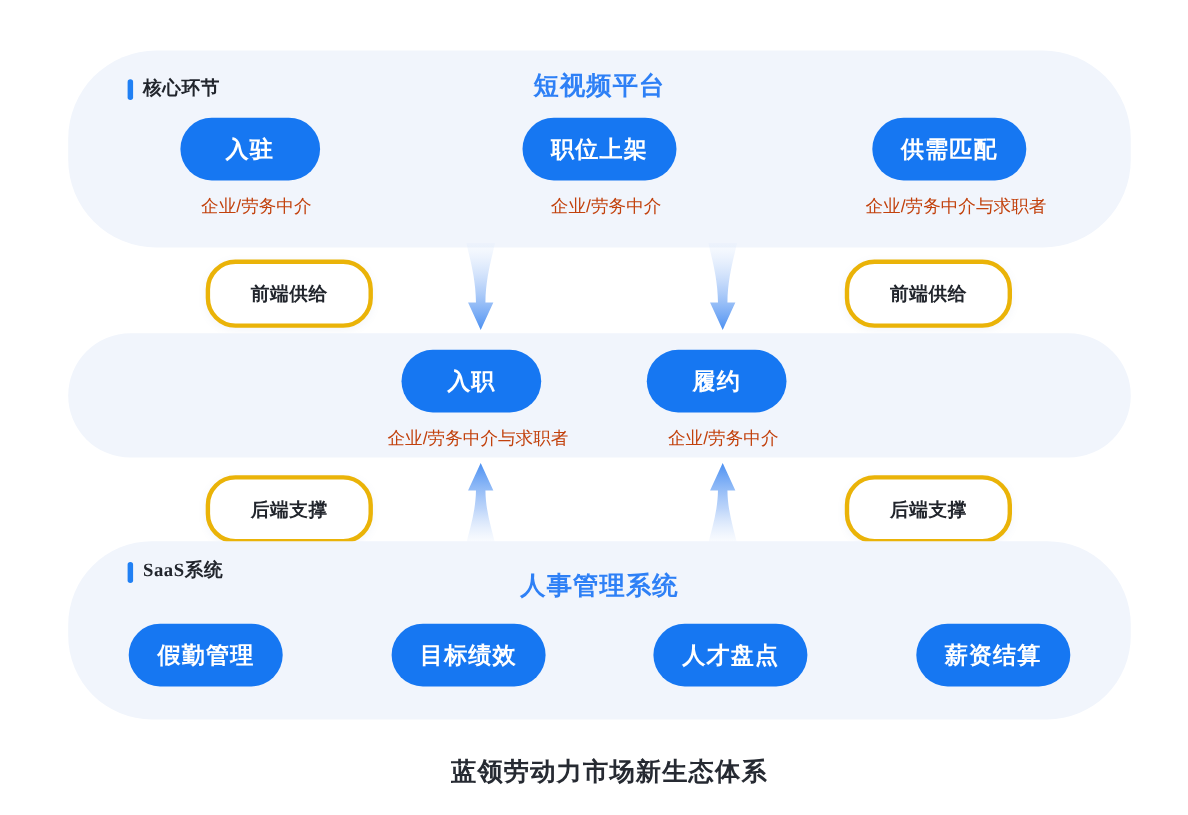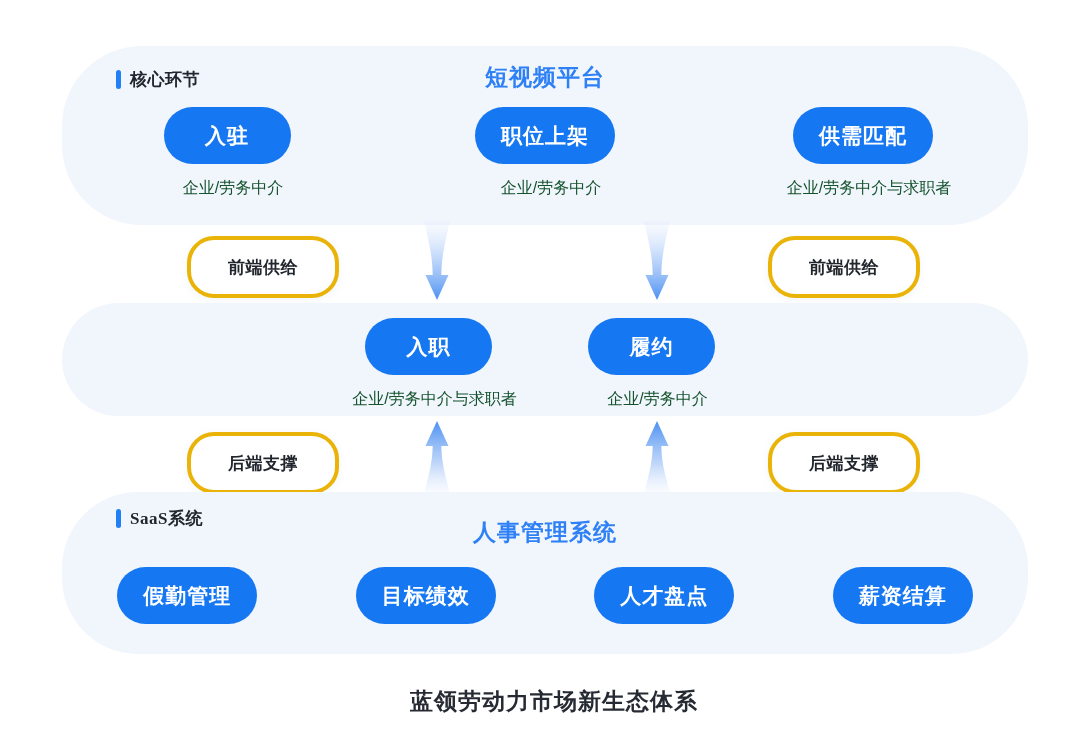--- a/index.html
+++ b/index.html
@@ -18,21 +18,21 @@
     background: #f1f5fc;
   }
   .panel.top    { top: 46px;  height: 179px; border-radius: 80px; }
   .panel.mid    { top: 303px; height: 113px; border-radius: 57px; }
   .panel.bottom { top: 492px; height: 162px; border-radius: 76px; font-family: Liberation Serif, serif; }
 
   .panel-label {
     position: absolute;
     left: 18px;
     display: flex;
-    align-items: center;
+    align-items: flex-end;
     gap: 9px;
     padding-left: 36px;
   }
   .panel.top    .panel-label { top: 22px; }
   .panel.bottom .panel-label { top: 15px; }
   .label-bar {
     width: 5px; height: 19px;
     border-radius: 2.5px;
     background: #2080f4;
   }
@@ -80,21 +80,21 @@
     font-weight: bold;
     letter-spacing: 1px;
     display: flex;
     align-items: center;
     justify-content: center;
     white-space: nowrap;
   }
   .subtitle {
     margin-top: 14px;
     font-size: 16px;
-    color: #14532d;
+    color: #c2410c;
     white-space: nowrap;
     margin-left: 12px;
   }
 
   .mid-items {
     position: absolute;
     left: 317px;
     top: 318px;
     width: 446px;
     display: flex;

